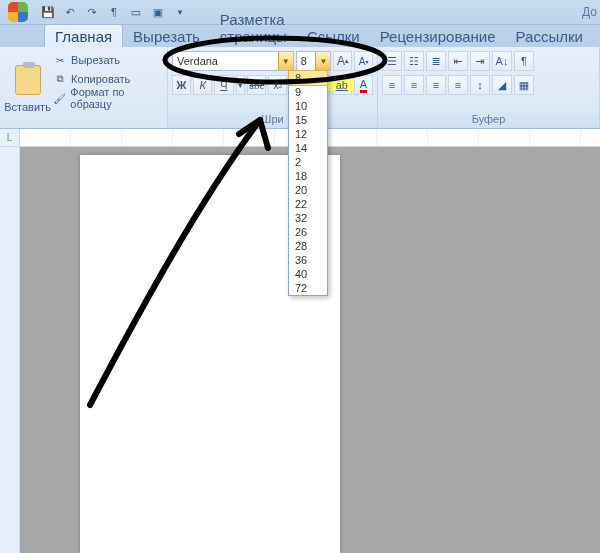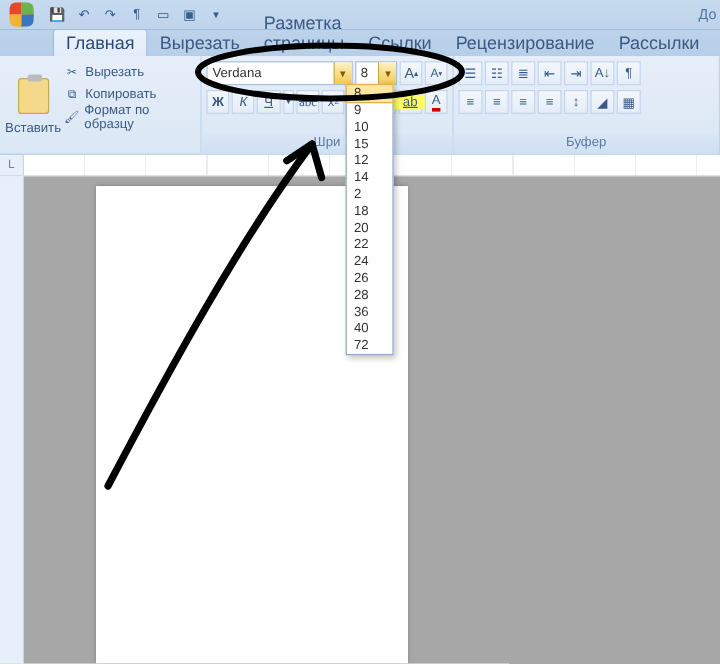--- a/index.html
+++ b/index.html
@@ -292,21 +292,21 @@
     <div class="sel">8</div>
     <div>9</div>
     <div>10</div>
     <div>15</div>
     <div>12</div>
     <div>14</div>
     <div>2</div>
     <div>18</div>
     <div>20</div>
     <div>22</div>
-    <div>24</div>
+    <div>32</div>
     <div>26</div>
     <div>28</div>
     <div>36</div>
     <div>40</div>
     <div>72</div>
   </div>
 
 <svg class="annot" width="600" height="553">
 
   <ellipse cx="275" cy="60" rx="110" ry="22" fill="none" stroke="#000" stroke-width="5"></ellipse>

